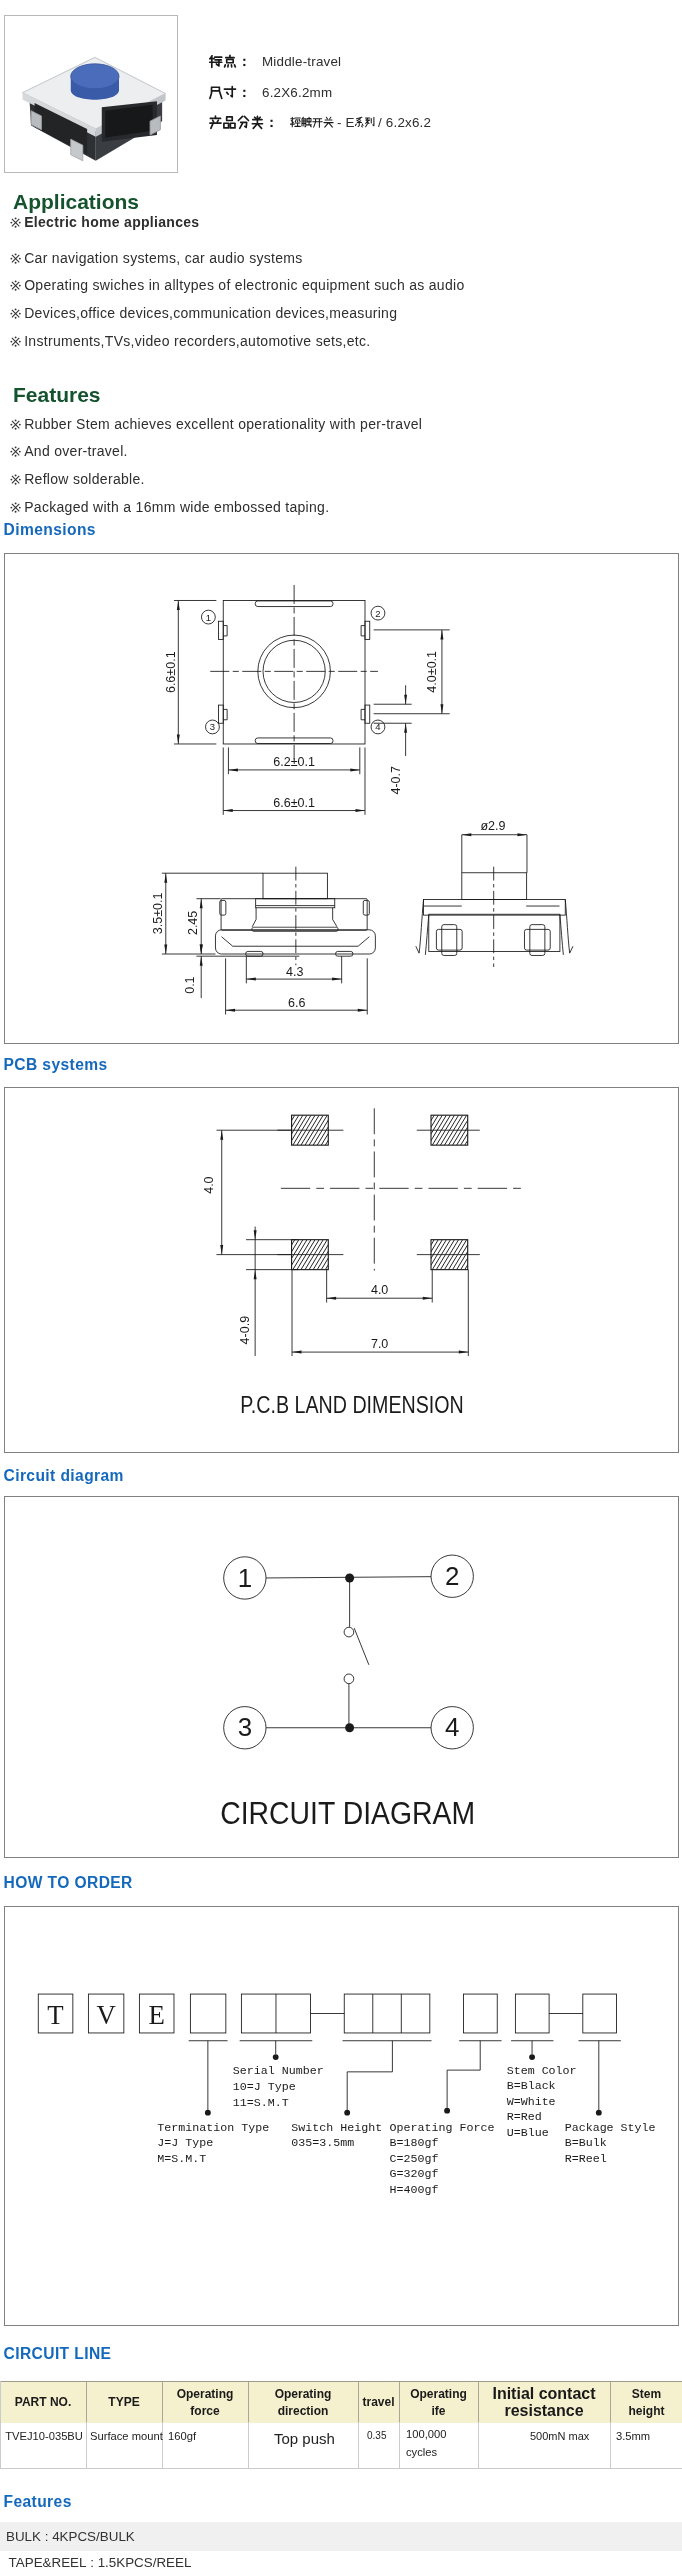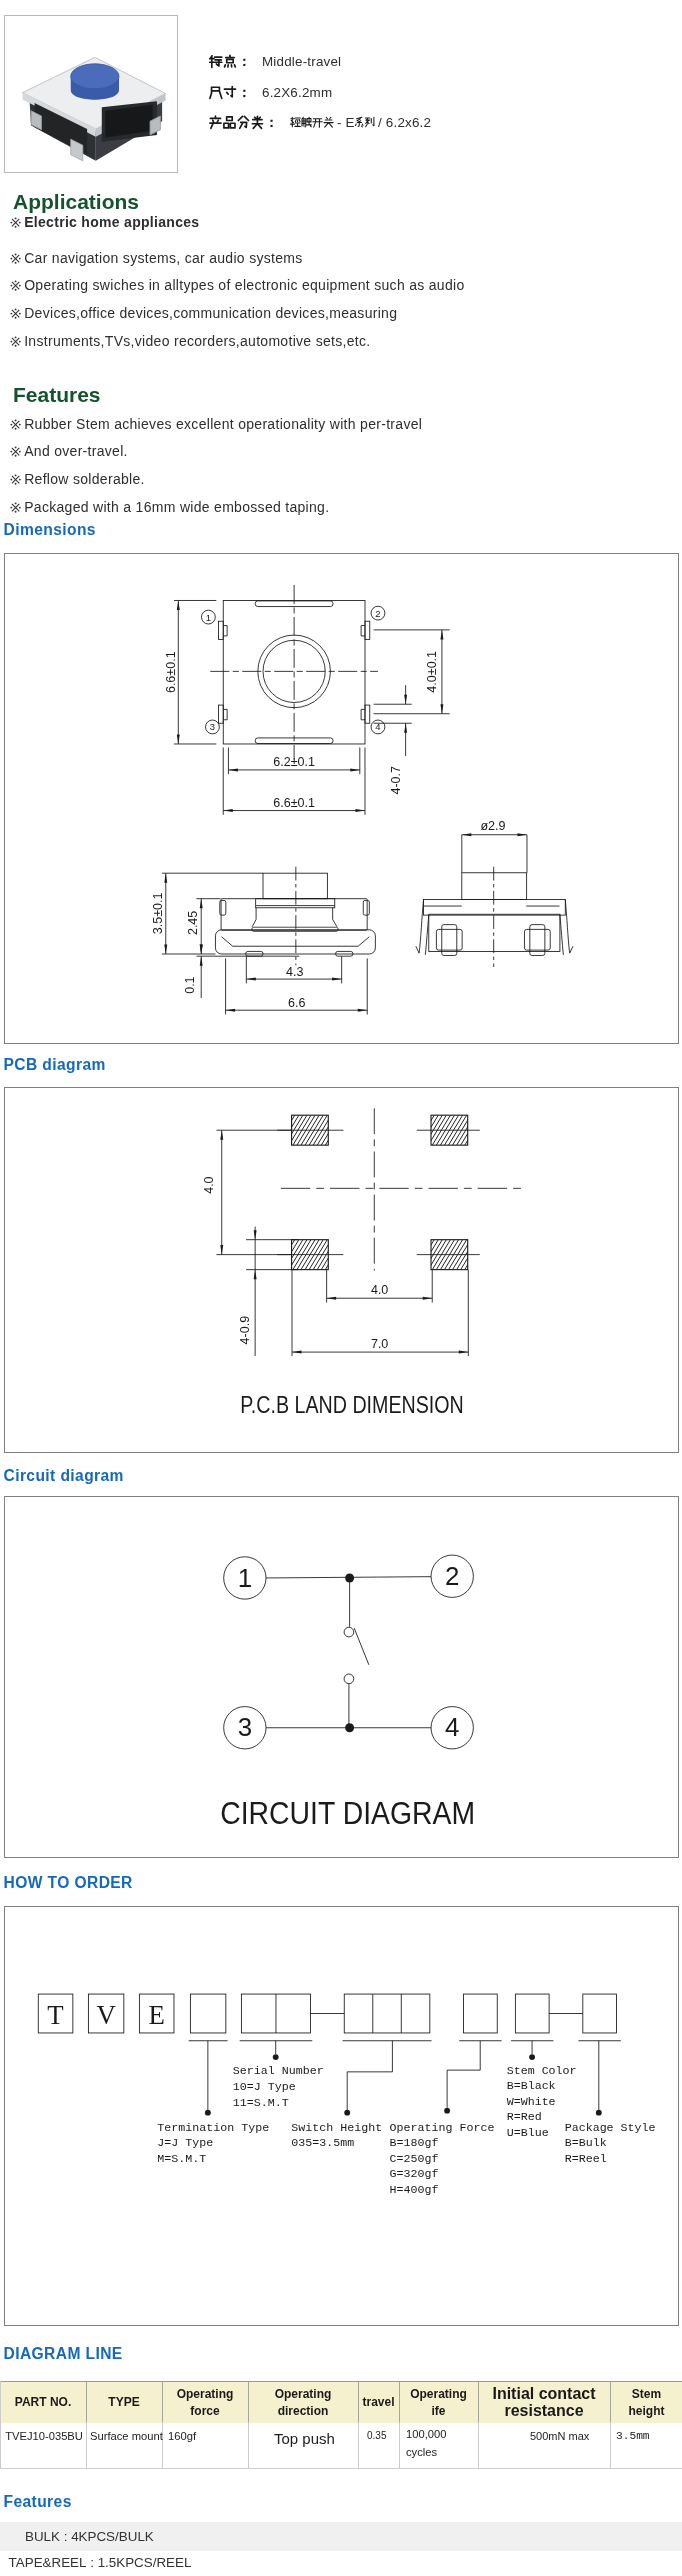--- a/index.html
+++ b/index.html
@@ -318,21 +318,21 @@
 <rect x="504.8" y="427" width="17.4" height="35.7" rx="2.5" stroke="#1a1a1a" stroke-width="1" fill="none"></rect>
         <rect x="498.6" y="432.5" width="29.8" height="24" rx="2.5" stroke="#1a1a1a" stroke-width="1" fill="none"></rect>
 
 <rect x="606.7" y="427" width="17.4" height="35.7" rx="2.5" stroke="#1a1a1a" stroke-width="1" fill="none"></rect>
         <rect x="600.5" y="432.5" width="29.8" height="24" rx="2.5" stroke="#1a1a1a" stroke-width="1" fill="none"></rect>
 
 <path d="M564.9,360 V476" stroke="#1a1a1a" stroke-width="1" fill="none" stroke-dasharray="16 4 4 4"></path>
       </g>
     </svg>
 
-<div class="h2" style="left:3.5px;top:1057px;">PCB diagram</div>
+<div class="h2" style="left:3.5px;top:1057px;">PCB systems</div>
 
 <div class="gbox" style="left:3.5px;top:1087px;width:673px;height:364px;"></div>
 
 <svg class="abs" style="left:5.2px;top:1088px;" width="669" height="360" viewBox="0 0 774 417">
       <g transform="translate(0.5,0.5)">
         <defs>
           <clipPath id="padc0">
             <rect x="331" y="31" width="42.5" height="34.7"></rect>
           </clipPath>
           <clipPath id="padc1">
@@ -524,21 +524,21 @@
         <text x="579.9" y="227" font-family="&quot;Liberation Mono&quot;,monospace" font-size="13.5" font-weight="normal" fill="#1a1a1a" text-anchor="start">W=White</text>
         <text x="579.9" y="245" font-family="&quot;Liberation Mono&quot;,monospace" font-size="13.5" font-weight="normal" fill="#1a1a1a" text-anchor="start">R=Red</text>
         <text x="579.9" y="263" font-family="&quot;Liberation Mono&quot;,monospace" font-size="13.5" font-weight="normal" fill="#1a1a1a" text-anchor="start">U=Blue</text>
 
 <text x="647" y="257" font-family="&quot;Liberation Mono&quot;,monospace" font-size="13.5" font-weight="normal" fill="#1a1a1a" text-anchor="start">Package Style</text>
         <text x="647" y="275" font-family="&quot;Liberation Mono&quot;,monospace" font-size="13.5" font-weight="normal" fill="#1a1a1a" text-anchor="start">B=Bulk</text>
         <text x="647" y="293" font-family="&quot;Liberation Mono&quot;,monospace" font-size="13.5" font-weight="normal" fill="#1a1a1a" text-anchor="start">R=Reel</text>
       </g>
     </svg>
 
-<div class="h2" style="left:3.5px;top:2346px;">DIAGRAM LINE</div>
+<div class="h2" style="left:3.5px;top:2346px;">CIRCUIT LINE</div>
 
 <div class="abs" style="left:0px;top:2381px;width:683px;height:88px;">
 <div class="abs" style="left:0px;top:0px;width:683px;height:0.9px;background:#9c9c8c;"></div>
 <div class="abs" style="left:0px;top:0.9px;width:683px;height:41px;background:#f5f0ce;"></div>
 <div class="abs" style="left:0px;top:87px;width:683px;height:0.9px;background:#cccccc;"></div>
 <div class="abs" style="left:0px;top:0px;width:0.9px;height:88px;background:#cccccc;"></div>
 <div class="abs" style="left:682px;top:0px;width:0.9px;height:88px;background:#cccccc;"></div>
 <div class="abs" style="left:86px;top:0.9px;width:0.9px;height:41px;background:#a6a69a;"></div>
 <div class="abs" style="left:86px;top:41px;width:0.9px;height:46px;background:#cccccc;"></div>
 <div class="abs" style="left:162px;top:0.9px;width:0.9px;height:41px;background:#a6a69a;"></div>
@@ -577,23 +577,23 @@
 <div class="abs" style="left:168px;top:49px;font-size:11.2px;color:#222;white-space:nowrap;">160gf</div>
 
 <div class="abs" style="left:256px;top:49px;font-size:15px;color:#222;white-space:nowrap;margin-left:18px;">Top push</div>
 
 <div class="abs" style="left:367px;top:49px;font-size:10px;color:#222;white-space:nowrap;">0.35</div>
 
 <div class="abs" style="left:406px;top:44px;font-size:11.2px;color:#222;line-height:18px;white-space:nowrap;">100,000<br>cycles</div>
 
 <div class="abs" style="left:484px;top:49px;font-size:11px;color:#222;white-space:nowrap;padding-left:46px;">500mN max</div>
 
-<div class="abs" style="left:616px;top:49px;font-size:11.2px;color:#222;white-space:nowrap;font-family:Liberation Mono, monospace;">3.5mm</div>
+<div class="abs" style="left:616px;top:49px;font-size:11.2px;color:#222;white-space:nowrap;">3.5mm</div>
 </div>
 
 <div class="h2" style="left:3.5px;top:2494px;">Features</div>
 
-<div class="abs" style="left:0px;top:2522px;width:683px;height:29px;background:#f0f0f0;color:#333;font-size:13.4px;line-height:30px;padding-left:25px;box-sizing:border-box;">BULK&nbsp;:&nbsp;4KPCS/BULK</div>
+<div class="abs" style="left:0px;top:2522px;width:683px;height:29px;background:#f0f0f0;color:#333;font-size:13.4px;line-height:30px;padding-left:6px;box-sizing:border-box;">BULK&nbsp;:&nbsp;4KPCS/BULK</div>
 
 <div class="abs" style="left:0px;top:2548px;width:683px;height:29px;color:#333;font-size:13.4px;line-height:30px;padding-left:8.6px;box-sizing:border-box;">TAPE&amp;REEL&nbsp;:&nbsp;1.5KPCS/REEL</div>
 
 </div>
 
 
 </body></html>

